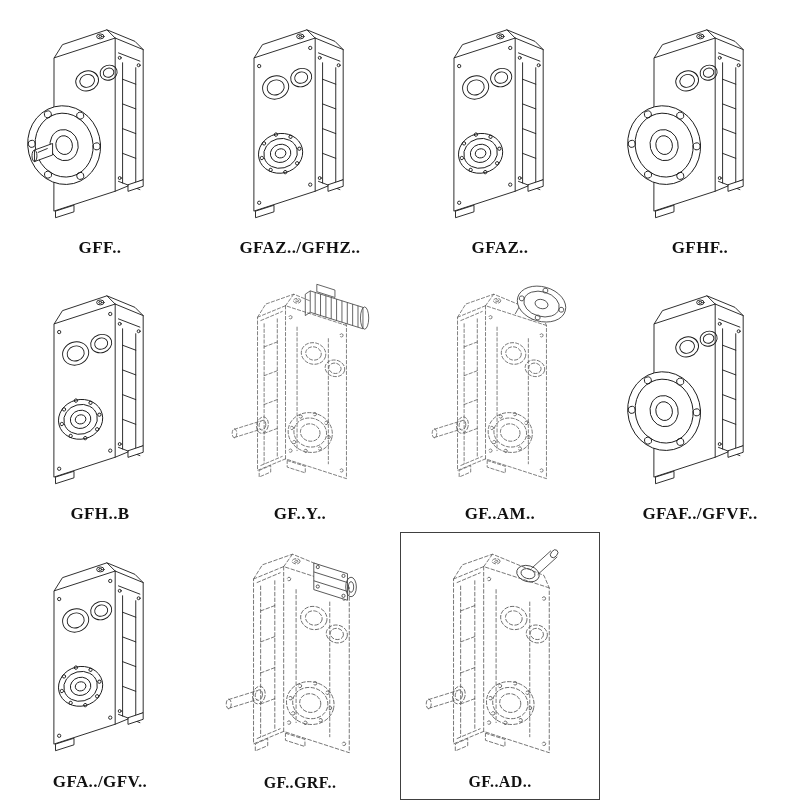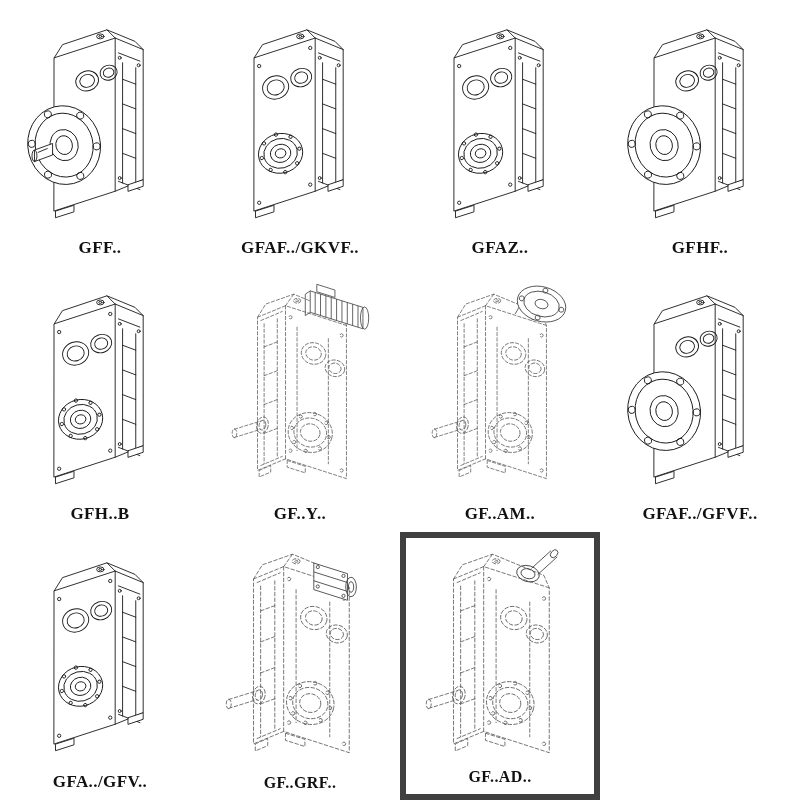--- a/index.html
+++ b/index.html
@@ -17,21 +17,21 @@
     justify-content:flex-end;padding-bottom:8px;box-sizing:border-box;
   }
   .fig{flex:1;width:100%;display:flex;align-items:center;justify-content:center;overflow:hidden;}
   svg.draw{height:210px;display:block;}
   .cell.big svg.draw{height:226px;}
   .label{
     font-weight:700;font-size:17px;letter-spacing:.4px;color:#111;
     white-space:nowrap;line-height:1.1;
   }
   .label-lg{font-size:16px;}
-  .cell.boxed{border:6px solid #404040;}
+  .cell.boxed{border:1px solid #404040;}
   .defs{position:absolute;width:0;height:0;overflow:hidden;}
 </style>
 </head>
 <body>
 
 <svg class="defs" aria-hidden="true">
   <defs>
 
     <g id="housing-left" stroke="#1a1a1a" stroke-width="1.1" fill="none" stroke-linejoin="round" stroke-linecap="round">
       <path fill="#fff" d="M44,52 L54,36 L108,18 L142,32 L152,42 L152,200 L118,214 L44,238 Z"></path>
@@ -257,21 +257,21 @@
     </div>
     <div class="label">GFF..</div>
   </div>
 
   <div class="cell">
     <div class="fig">
       <svg class="draw" viewBox="0 0 200 255">
           <use href="#g-bores"></use>
         </svg>
     </div>
-    <div class="label">GFAF../GKVF..</div>
+    <div class="label">GFAZ../GFHZ..</div>
   </div>
 
   <div class="cell">
     <div class="fig">
       <svg class="draw" viewBox="0 0 200 255">
           <use href="#g-bores"></use>
         </svg>
     </div>
     <div class="label">GFAZ..</div>
   </div>

